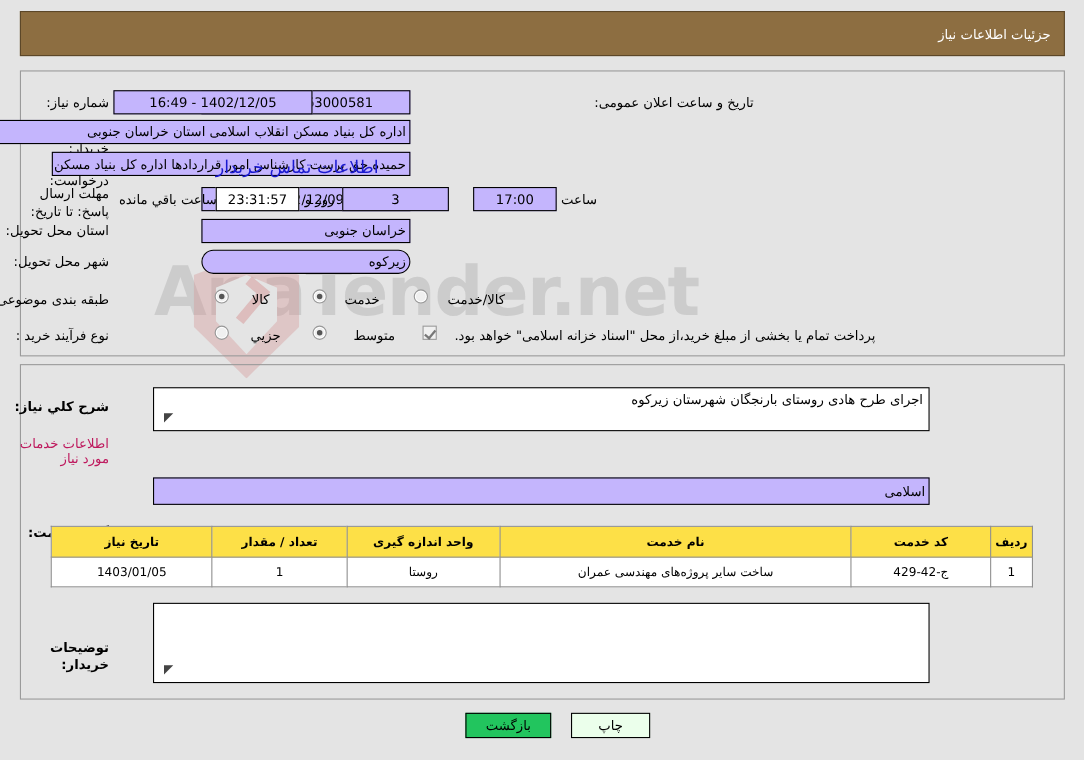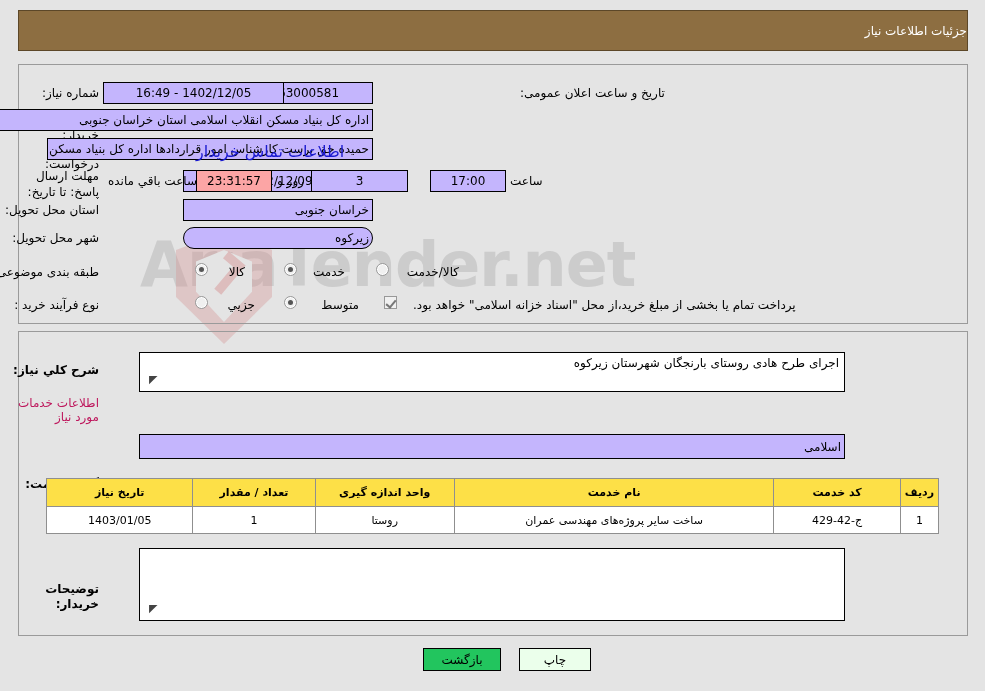--- a/index.html
+++ b/index.html
@@ -63,20 +63,21 @@
     position: absolute;
     left: 18px; top: 10px;
     width: 950px; height: 41px;
     background: #8d6e41;
     border: 1px solid #5c4728;
     color: #ffffff;
     font-size: 12px;
     display: flex;
     align-items: center;
     justify-content: flex-start;
+    padding-right: 12px;
     z-index: 2;
   }
 
   
   .panel {
     position: absolute;
     background: transparent;
     border: 1px solid #9a9a9a;
     z-index: 1;
   }
@@ -101,21 +102,21 @@
     display: flex;
     align-items: center;
     z-index: 3;
     padding: 0 3px;
     line-height: 14px;
     white-space: nowrap;
     overflow: hidden;
   }
   .fld.center { justify-content: center; }
   .fld.right  { justify-content: flex-start; }
-  .fld.cream  { background: #fca5a5; }
+  .fld.cream  { background: #ffffff; }
 
   .link {
     position: absolute;
     font-size: 16px;
     color: #1a1ad0;
     cursor: pointer;
     z-index: 4;
     white-space: nowrap;
   }
   .note {
@@ -259,21 +260,21 @@
 
 <div class="header-bar">
   <span>جزئیات اطلاعات نیاز</span>
 </div>
 
 <div class="panel" id="panel-top"></div>
 
 <div class="lbl" style="right:886px; top:86px; width:80px;">شماره نیاز:</div>
 <div class="fld center" style="right:612px; top:82px; width:190px; height:22px;">1102005463000581</div>
 
-<div class="lbl" style="right:300px; top:86px; width:185px; text-align:center;">تاریخ و ساعت اعلان عمومی:</div>
+<div class="lbl" style="right:300px; top:86px; width:185px; text-align:right;">تاریخ و ساعت اعلان عمومی:</div>
 
 <div class="fld center" style="left:103px; top:82px; width:181px; height:22px;">1402/12/05 - 16:49</div>
 
 <div class="lbl" style="right:886px; top:113px; width:90px;">نام دستگاه خریدار:</div>
 <div class="fld right" style="right:612px; top:109px; width:380px; height:22px;">اداره کل بنیاد مسکن انقلاب اسلامی استان خراسان جنوبی</div>
 
 <div class="lbl" style="right:886px; top:142px; width:110px;">ایجاد کننده درخواست:</div>
 <div class="fld right" style="right:612px; top:138px; width:326px; height:22px;">حمیده حق پرست کارشناس امور قراردادها اداره کل بنیاد مسکن انقلاب اسلامی</div>
 
 <div class="link" style="left:196px; top:142px;">اطلاعات تماس خریدار</div>

